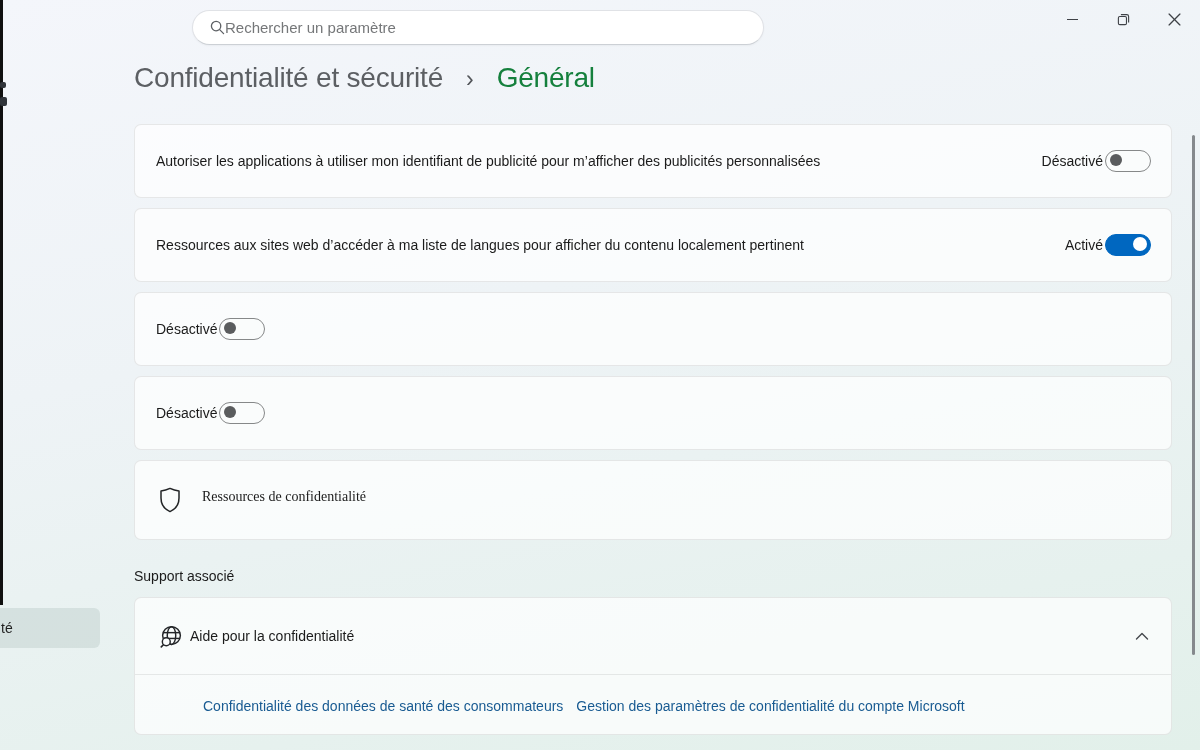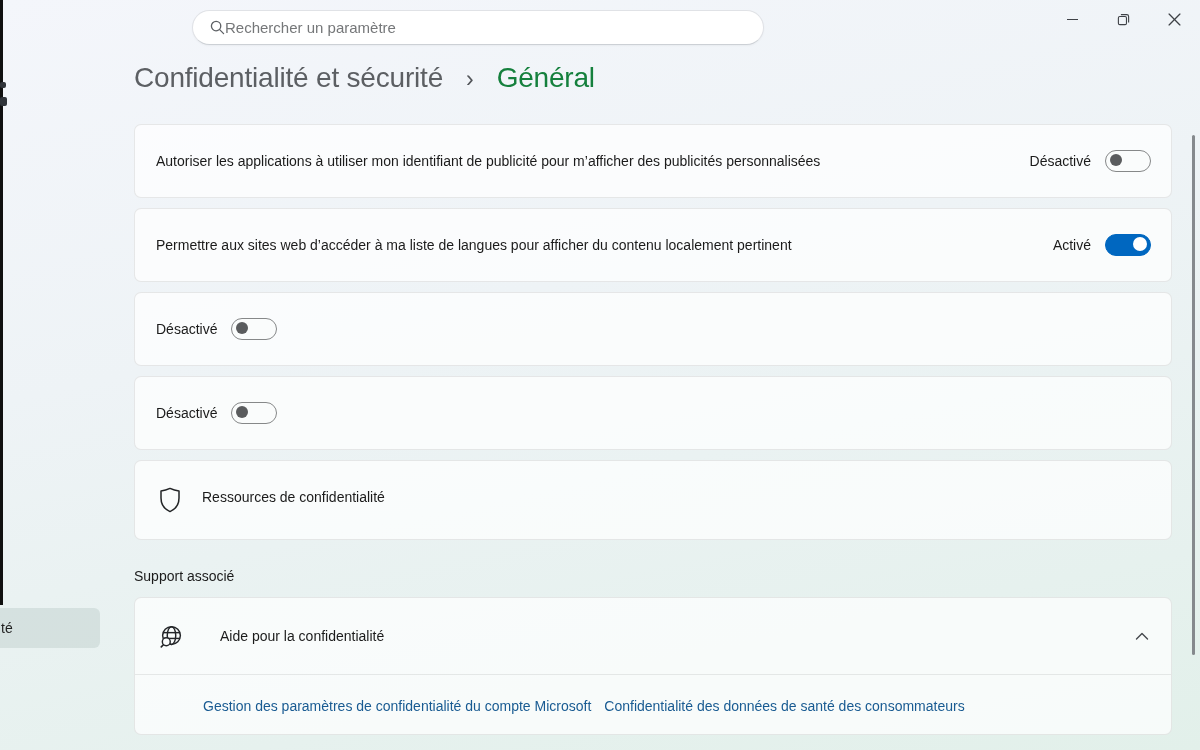--- a/index.html
+++ b/index.html
@@ -42,34 +42,34 @@
   .card{
     background:rgba(255,255,255,0.72);
     border:1px solid rgba(120,120,120,0.16);
     border-radius:7px;box-sizing:border-box;
   }
   .setting{
     display:flex;align-items:center;justify-content:space-between;
     min-height:74px;padding:16px 20px 16px 21px;margin-bottom:10px;
   }
   .s-label{font-size:14px;line-height:20px;max-width:790px;color:#1b1b1b;}
-  .s-right{display:flex;align-items:center;gap:14px;flex:none;}
+  .s-right{display:flex;align-items:center;gap:2px;flex:none;}
   .s-state{font-size:14px;color:#1b1b1b;}
   .toggle{width:44px;height:20px;border-radius:11px;border:1px solid #868889;position:relative;background:rgba(250,252,252,0.6);flex:none;}
   .toggle .knob{position:absolute;top:3px;left:4px;width:12px;height:12px;border-radius:50%;background:#5a5c5e;}
   .toggle.on{background:#0067c0;border-color:#0067c0;}
   .toggle.on .knob{left:auto;right:3px;top:2px;width:14px;height:14px;background:#ffffff;}
-  .resources{display:flex;align-items:center;gap:21px;min-height:80px;padding:14px 20px 14px 24px;margin-bottom:10px;}
+  .resources{display:flex;align-items:center;gap:21px;min-height:80px;padding:14px 20px 14px 24px;margin-bottom:10px;font-family:Liberation Serif, serif;}
   .res-title{font-size:14px;color:#1b1b1b;margin-bottom:6px;}
   .res-links{font-size:14px;}
   a.lnk{color:#195b92;text-decoration:none;cursor:pointer;}
   .sep{color:#9aa0a4;padding:0 8px;}
   .support-heading{font-size:14px;font-weight:400;color:#1b1b1b;margin:28px 0 13px 0;}
   .aide{height:138px;padding:0;}
-  .aide-header{display:flex;align-items:center;gap:35px;height:76px;padding:0 22px 0 23px;}
+  .aide-header{display:flex;align-items:center;gap:5px;height:76px;padding:0 22px 0 23px;}
   .aide-title{font-size:14px;color:#1b1b1b;}
   .aide-chevron{margin-left:auto;}
   .aide-links{display:flex;align-items:center;gap:13px;height:61px;border-top:1px solid rgba(0,0,0,0.08);padding-left:68px;font-size:14px;}
   .scrollbar{position:absolute;right:5px;top:135px;width:3px;height:520px;background:#85898d;border-radius:2px;}
 </style>
 </head>
 <body>
 
 <div class="edge-strip"></div>
 <div class="frag frag1"></div>
@@ -116,21 +116,21 @@
     <span class="s-label">Autoriser les applications à utiliser mon identifiant de publicité pour m’afficher des publicités personnalisées</span>
     <div class="s-right">
       <span class="s-state">Désactivé</span>
       <div class="toggle">
           <div class="knob"></div>
         </div>
     </div>
   </div>
 
   <div class="card setting">
-    <span class="s-label">Permettre aux sites web d’accéder à ma liste de langues pour afficher du contenu localement pertinent</span>
+    <span class="s-label">Ressources aux sites web d’accéder à ma liste de langues pour afficher du contenu localement pertinent</span>
     <div class="s-right">
       <span class="s-state">Activé</span>
       <div class="toggle on">
           <div class="knob"></div>
         </div>
     </div>
   </div>
 
   <div class="card setting">
     <div class="s-right">
@@ -170,20 +170,20 @@
         <line x1="5.2" y1="16" x2="22.8" y2="16" stroke="#232528" stroke-width="1.5"></line>
         <circle cx="8.6" cy="19.4" r="4.1" fill="#fbfdfd" stroke="#232528" stroke-width="1.5"></circle>
         <line x1="5.6" y1="22.6" x2="3.4" y2="24.8" stroke="#232528" stroke-width="1.7" stroke-linecap="round"></line>
       </svg>
       <span class="aide-title">Aide pour la confidentialité</span>
       <svg class="aide-chevron" width="14" height="8" viewBox="0 0 14 8">
         <polyline points="1.5,7 7,1.5 12.5,7" fill="none" stroke="#45484c" stroke-width="1.4" stroke-linecap="round" stroke-linejoin="round"></polyline>
       </svg>
     </div>
     <div class="aide-links">
+      <a class="lnk">Confidentialité des données de santé des consommateurs</a>
       <a class="lnk">Gestion des paramètres de confidentialité du compte Microsoft</a>
-      <a class="lnk">Confidentialité des données de santé des consommateurs</a>
     </div>
   </div>
 
 </div>
 
 <div class="scrollbar"></div>
 
 </body></html>

